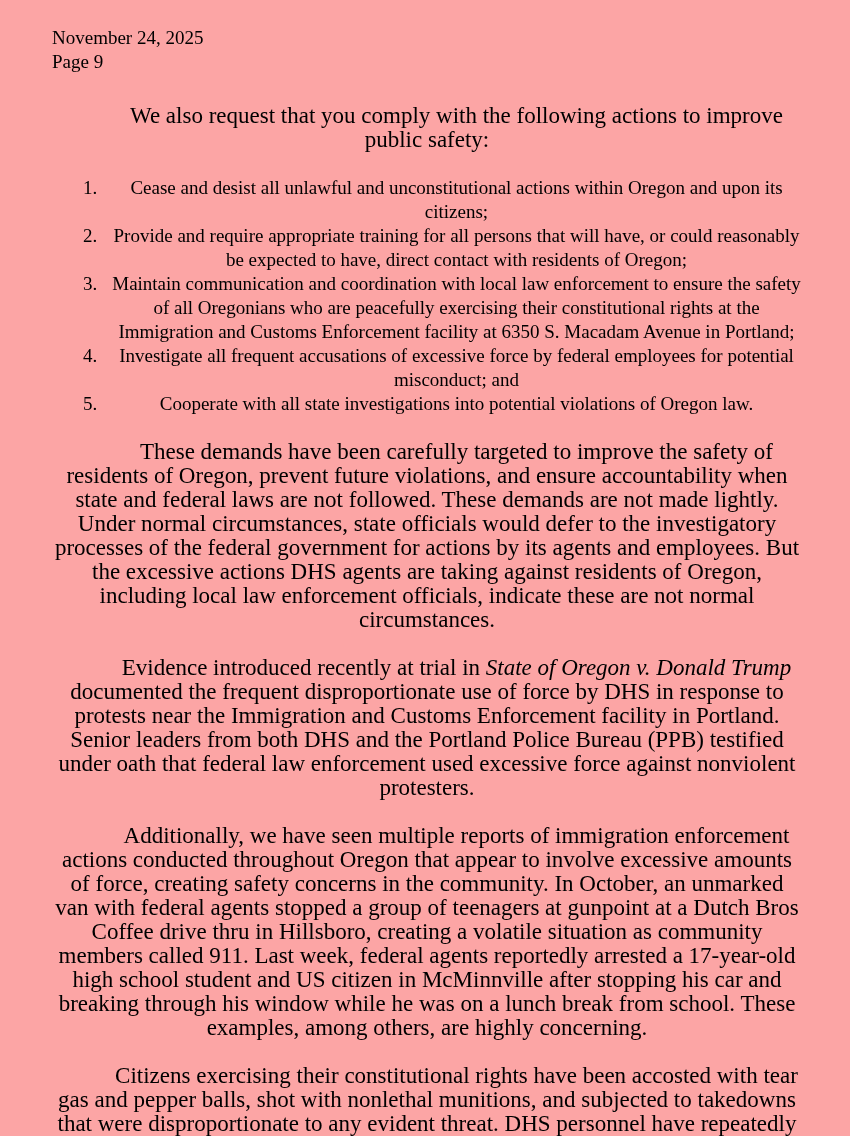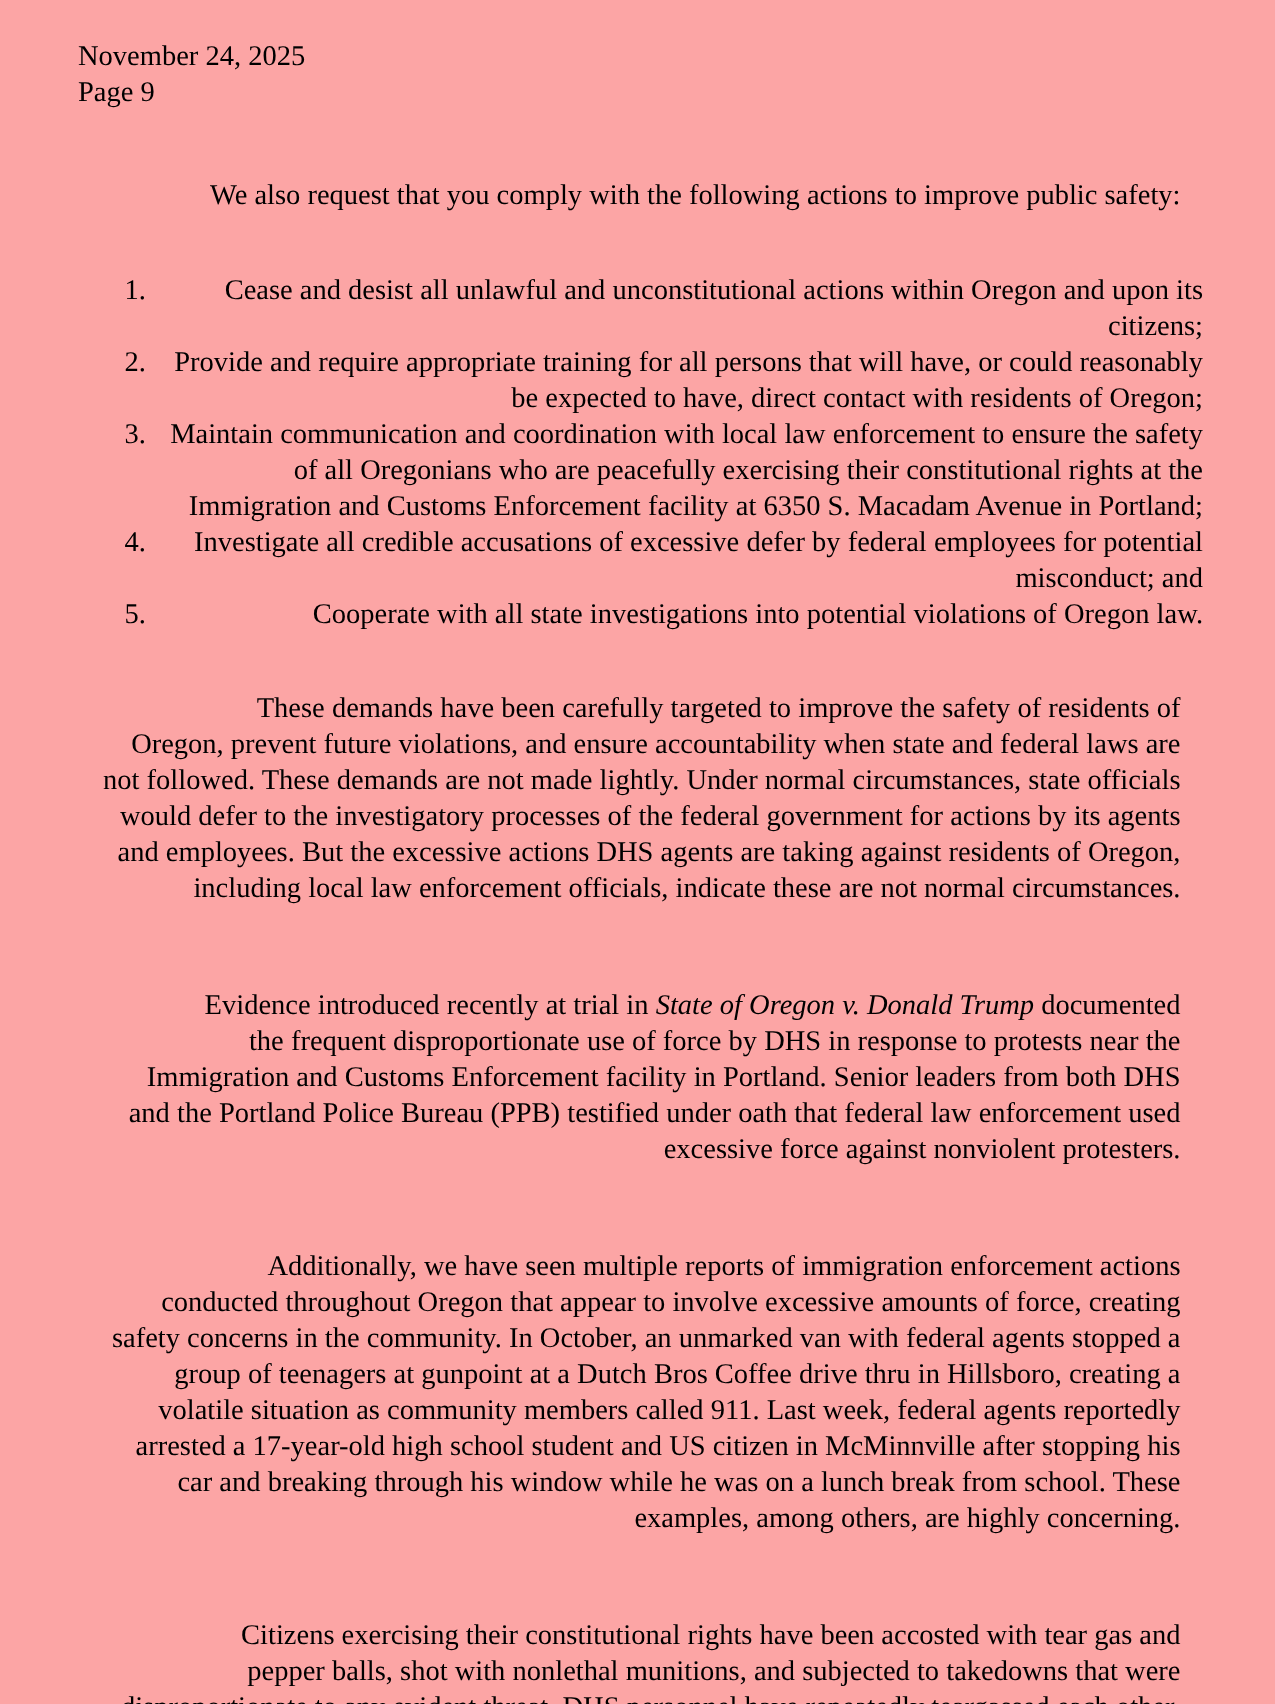--- a/index.html
+++ b/index.html
@@ -36,43 +36,43 @@
 
   
   .body {
     position: absolute;
     left: 52px;
     top: 104px;
     width: 750px;
   }
 
   p.para {
-    margin: 15px;
+    margin: 0;
     text-indent: 59px;
-    text-align: right;
-    font-size: 19px;
+    text-align: center;
+    font-size: 23px;
     line-height: 24px;
   }
 
   .spacer { height: 24px; }
 
   
   ol.demands {
     margin: 0;
     padding: 0;
     list-style: none;
     counter-reset: demand;
   }
   ol.demands > li {
     counter-increment: demand;
     position: relative;
     padding-left: 59px;
     font-size: 19px;
     line-height: 24px;
-    text-align: right;
+    text-align: center;
   }
   ol.demands > li::before {
     content: counter(demand) ".";
     position: absolute;
     left: 31px;
     top: 0;
     width: 22px;
     text-align: left;
   }
 
@@ -94,21 +94,21 @@
   <div class="body">
 
     <p class="para">We also request that you comply with the following actions to improve public safety:</p>
 
     <div class="spacer"></div>
 
     <ol class="demands">
       <li>Cease and desist all unlawful and unconstitutional actions within Oregon and upon its citizens;</li>
       <li>Provide and require appropriate training for all persons that will have, or could reasonably be expected to have, direct contact with residents of Oregon;</li>
       <li>Maintain communication and coordination with local law enforcement to ensure the safety of all Oregonians who are peacefully exercising their constitutional rights at the Immigration and Customs Enforcement facility at 6350 S. Macadam Avenue in Portland;</li>
-      <li>Investigate all credible accusations of excessive defer by federal employees for potential misconduct; and</li>
+      <li>Investigate all frequent accusations of excessive force by federal employees for potential misconduct; and</li>
       <li>Cooperate with all state investigations into potential violations of Oregon law.</li>
     </ol>
 
     <div class="spacer"></div>
 
     <p class="para">These demands have been carefully targeted to improve the safety of residents of Oregon, prevent future violations, and ensure accountability when state and federal laws are not followed.  These demands are not made lightly.  Under normal circumstances, state officials would defer to the investigatory processes of the federal government for actions by its agents and employees.  But the excessive actions DHS agents are taking against residents of Oregon, including local law enforcement officials, indicate these are not normal circumstances.</p>
 
     <div class="spacer"></div>
 
     <p class="para"><span>Evidence introduced recently at trial in </span><em class="case">State of Oregon v. Donald Trump</em><span> documented the frequent disproportionate use of force by DHS in response to protests near the Immigration and Customs Enforcement facility in Portland.  Senior leaders from both DHS and the Portland Police Bureau (PPB) testified under oath that federal law enforcement used excessive force against nonviolent protesters.</span></p>

